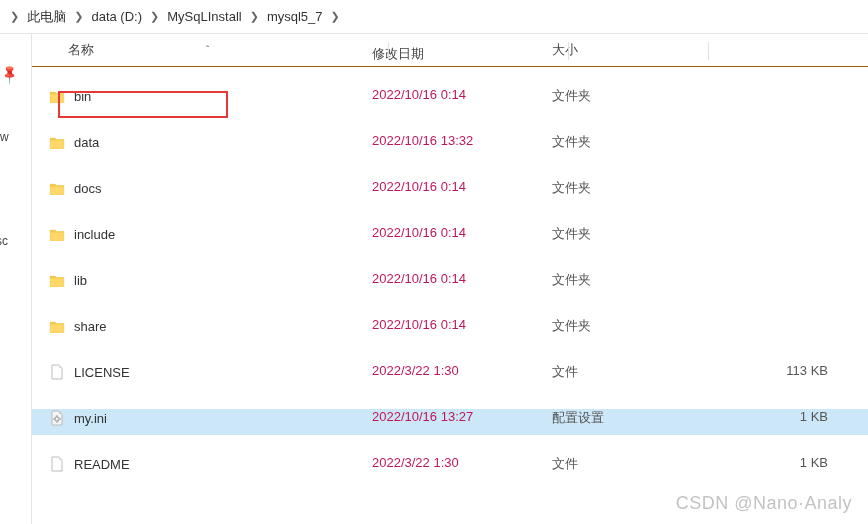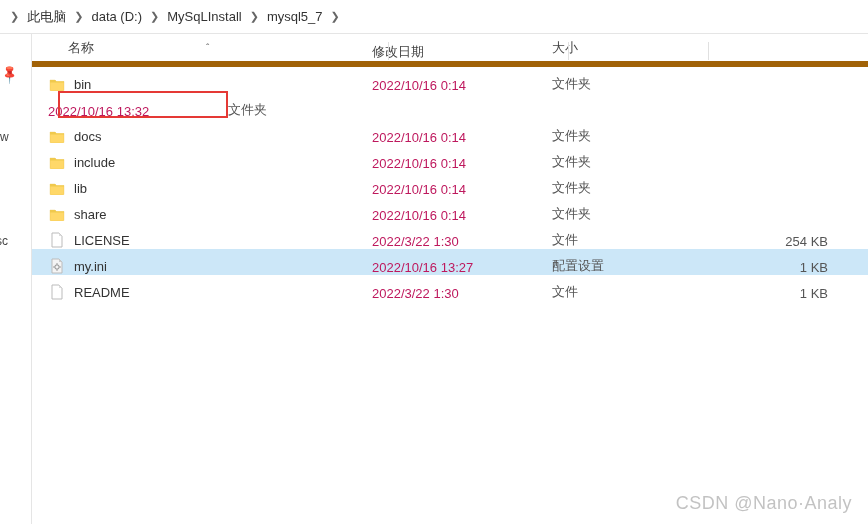--- a/index.html
+++ b/index.html
@@ -52,21 +52,21 @@
     left: -8px;
     font-size: 12px;
     color: #444;
   }
   .main {
     flex: 1;
     overflow: hidden;
   }
   .headers {
     display: flex;
-    border-bottom: 6px solid #a16207;
+    border-bottom: 1px solid #a16207;
     height: 33px;
     align-items: center;
     color: #444;
     position: relative;
   }
   .col-name { width: 340px; padding-left: 36px; position: relative; }
   .col-date { width: 180px; margin-top: 8px; }
   .col-type { width: 140px; }
   .col-size { flex: 1; padding-right: 40px; }
   .sortind {
@@ -78,23 +78,24 @@
   }
   .divider {
     position: absolute;
     top: 8px;
     height: 18px;
     width: 1px;
     background: #e0e0e0;
   }
   .row {
     display: flex;
-    align-items: flex-end;
+    align-items: flex-start;
     height: 26px;
     padding-left: 16px;
+    margin-top: 20px;
   }
   .row.selected { background: #cce7f8; }
   .row .icon {
     width: 18px;
     height: 18px;
     margin-right: 8px;
     display: inline-flex;
     align-items: center;
     justify-content: center;
   }
@@ -164,20 +165,29 @@
                 <path fill="#f0c94d" d="M1 3 h5 l1.5 1.5 H15 v1 H1 Z"></path>
               </svg>
             </span>
             <span>bin</span>
           </div>
           <div class="date-cell">2022/10/16 0:14</div>
           <div class="type-cell">文件夹</div>
           <div class="size-cell"></div>
         </div>
         <div class="row">
+          <div class="name-cell">
+            <span class="icon">
+              <svg width="16" height="14" viewBox="0 0 16 14">
+                <path class="folder-svg" d="M1 3 h5 l1.5 1.5 H15 v8.5 a1 1 0 0 1 -1 1 H2 a1 1 0 0 1 -1 -1 Z"></path>
+                <path fill="#f0c94d" d="M1 3 h5 l1.5 1.5 H15 v1 H1 Z"></path>
+              </svg>
+            </span>
+            <span>data</span>
+          </div>
           <div class="date-cell">2022/10/16 13:32</div>
           <div class="type-cell">文件夹</div>
           <div class="size-cell"></div>
         </div>
         <div class="row">
           <div class="name-cell">
             <span class="icon">
               <svg width="16" height="14" viewBox="0 0 16 14">
                 <path class="folder-svg" d="M1 3 h5 l1.5 1.5 H15 v8.5 a1 1 0 0 1 -1 1 H2 a1 1 0 0 1 -1 -1 Z"></path>
                 <path fill="#f0c94d" d="M1 3 h5 l1.5 1.5 H15 v1 H1 Z"></path>
@@ -236,21 +246,21 @@
             <span class="icon">
               <svg width="14" height="16" viewBox="0 0 14 16">
                 <path class="file-svg" d="M2 1 h7 l3 3 v11 H2 Z"></path>
                 <path fill="#ddd" d="M9 1 v3 h3 Z"></path>
               </svg>
             </span>
             <span>LICENSE</span>
           </div>
           <div class="date-cell">2022/3/22 1:30</div>
           <div class="type-cell">文件</div>
-          <div class="size-cell">254 KB</div>
+          <div class="size-cell">113 KB</div>
         </div>
         <div class="row selected">
           <div class="name-cell">
             <span class="icon">
               <svg width="14" height="16" viewBox="0 0 14 16">
                 <path class="ini-svg" d="M2 1 h7 l3 3 v11 H2 Z"></path>
                 <path fill="#ccc" d="M9 1 v3 h3 Z"></path>
                 <circle cx="7" cy="9" r="2.2" fill="none" stroke="#888" stroke-width="1"></circle>
                 <path stroke="#888" stroke-width="1" d="M7 6.2v-1M7 12.8v-1M4.2 9h-1M10.8 9h-1"></path>
               </svg>

